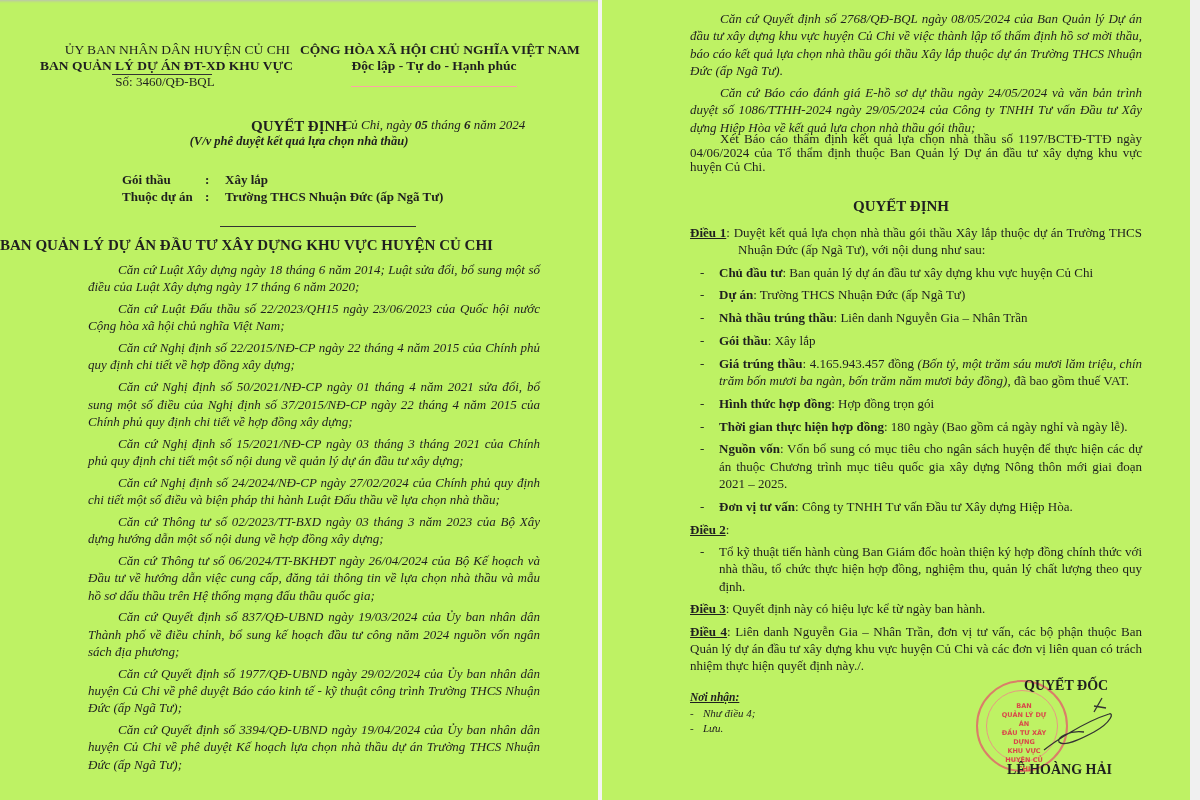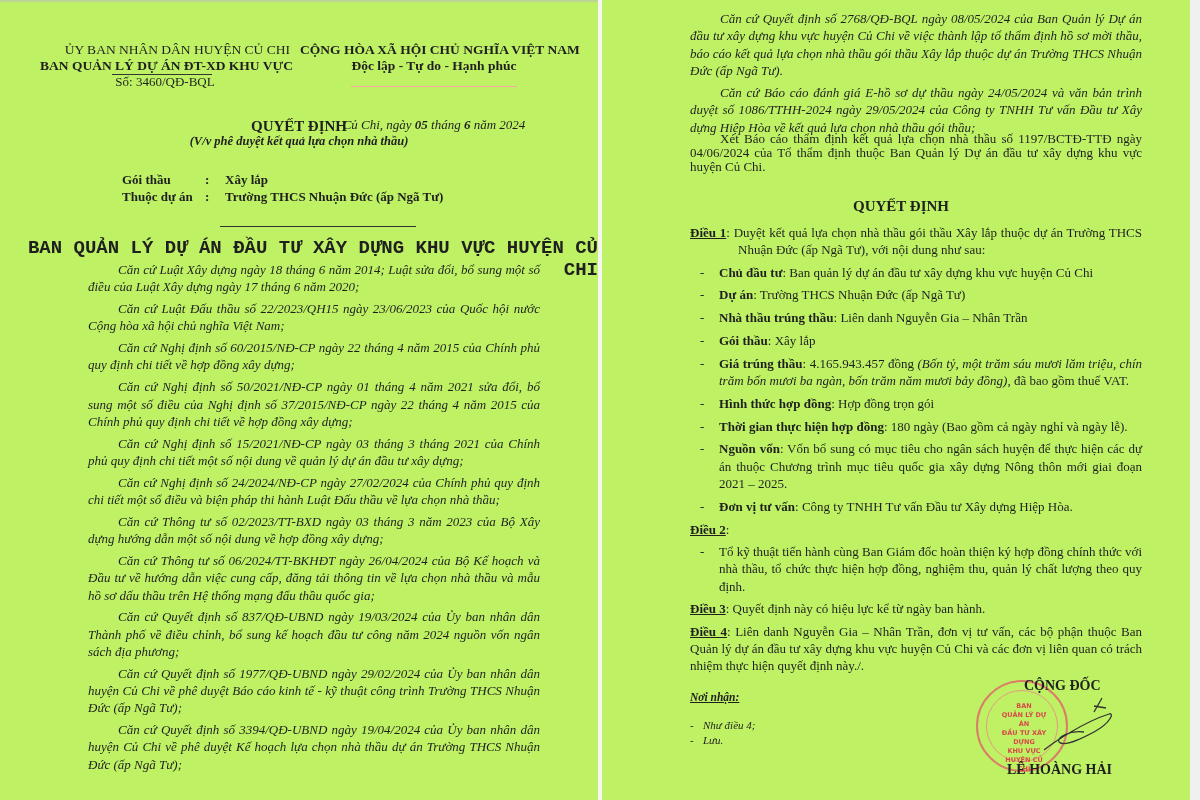--- a/index.html
+++ b/index.html
@@ -29,42 +29,42 @@
 
   .title-main { position: absolute; left: 0; width: 598px; top: 118px; text-align: center; font-weight: bold; font-size: 15px; }
   .title-sub { position: absolute; left: 0; width: 598px; top: 134px; text-align: center; font-style: italic; font-weight: bold; font-size: 12.5px; }
 
   .meta { position: absolute; left: 122px; top: 171px; font-size: 13px; font-weight: bold; line-height: 17px; }
   .meta-row { display: flex; }
   .meta-row .k { width: 83px; }
   .meta-row .c { width: 20px; text-align: left; }
 
   .divider { position: absolute; left: 220px; top: 226px; width: 196px; height: 1px; background: #333; }
-  .board-title { position: absolute; left: 0; width: 598px; top: 237px; text-align: right; font-weight: bold; font-size: 19px; font-family: Liberation Mono, monospace; }
+  .board-title { position: absolute; left: 0; width: 598px; top: 237px; text-align: left; font-weight: bold; font-size: 15px; }
 
   .basis { position: absolute; left: 88px; width: 452px; top: 261px; font-style: italic; font-size: 13px; line-height: 17.3px; text-align: justify; }
   .basis p { text-indent: 30px; margin-bottom: 4.5px; }
 
   
   .r-basis { position: absolute; left: 88px; width: 452px; top: 10px; font-style: italic; font-size: 13px; line-height: 17.3px; text-align: justify; }
   .r-basis p { text-indent: 30px; margin-bottom: 5px; }
   .r-consider { position: absolute; left: 88px; width: 452px; top: 132px; font-size: 13px; line-height: 14px; text-align: justify; text-indent: 30px; }
   .r-title { position: absolute; left: 0; width: 598px; top: 198px; text-align: center; font-weight: bold; font-size: 15px; }
 
   .articles { position: absolute; left: 88px; width: 452px; top: 224px; font-size: 13px; line-height: 17.3px; text-align: justify; }
   .art-label { font-weight: bold; text-decoration: underline; }
   .art1 { padding-left: 48px; text-indent: -48px; margin-bottom: 5px; }
   .bul { position: relative; padding-left: 29px; margin-bottom: 5.5px; }
   .bul::before { content: "-"; position: absolute; left: 10px; }
   .bul b { font-weight: bold; }
   .bul i { font-style: italic; }
   .art { margin-bottom: 5px; }
 
   .recipients { position: absolute; left: 88px; top: 690px; font-size: 11px; font-style: italic; line-height: 15px; }
-  .recipients .rt { font-weight: bold; text-decoration: underline; font-size: 11.5px; margin-bottom: 13px; }
+  .recipients .rt { font-weight: bold; text-decoration: underline; font-size: 11.5px; margin-bottom: 1px; }
   .recipients .ri { position: relative; padding-left: 13px; }
   .recipients .ri::before { content: "-"; position: absolute; left: 0; }
 
   .sign { position: absolute; left: 360px; top: 672px; width: 170px; height: 120px; }
   .stamp { position: absolute; left: 14px; top: 8px; width: 92px; height: 92px; border-radius: 50%; border: 2px solid #e06a6a; opacity: 0.85; }
   .stamp::before { content: ""; position: absolute; left: 8px; top: 8px; right: 8px; bottom: 8px; border-radius: 50%; border: 1px solid #e88; }
   .stamp-text { position: absolute; left: 20px; top: 24px; width: 52px; text-align: center; color: #d9484a; font-family: "DejaVu Sans", sans-serif; font-size: 6.5px; line-height: 9px; font-weight: bold; }
   .sig-title { position: absolute; left: 62px; top: 6px; font-weight: bold; font-size: 14px; white-space: nowrap; }
   .sig-name { position: absolute; left: 45px; top: 90px; font-weight: bold; font-size: 14px; white-space: nowrap; }
   .sig-scrawl { position: absolute; left: 62px; top: 20px; width: 100px; height: 70px; }
@@ -99,21 +99,21 @@
       <span>Trường THCS Nhuận Đức (ấp Ngã Tư)</span>
     </div>
   </div>
 
   <div class="divider"></div>
   <div class="board-title">BAN QUẢN LÝ DỰ ÁN ĐẦU TƯ XÂY DỰNG KHU VỰC HUYỆN CỦ CHI</div>
 
   <div class="basis">
     <p>Căn cứ Luật Xây dựng ngày 18 tháng 6 năm 2014; Luật sửa đổi, bổ sung một số điều của Luật Xây dựng ngày 17 tháng 6 năm 2020;</p>
     <p>Căn cứ Luật Đấu thầu số 22/2023/QH15 ngày 23/06/2023 của Quốc hội nước Cộng hòa xã hội chủ nghĩa Việt Nam;</p>
-    <p>Căn cứ Nghị định số 60/2015/NĐ-CP ngày 22 tháng 4 năm 2015 của Chính phủ quy định chi tiết về hợp đồng xây dựng;</p>
+    <p>Căn cứ Nghị định số 22/2015/NĐ-CP ngày 22 tháng 4 năm 2015 của Chính phủ quy định chi tiết về hợp đồng xây dựng;</p>
     <p>Căn cứ Nghị định số 50/2021/NĐ-CP ngày 01 tháng 4 năm 2021 sửa đổi, bổ sung một số điều của Nghị định số 37/2015/NĐ-CP ngày 22 tháng 4 năm 2015 của Chính phủ quy định chi tiết về hợp đồng xây dựng;</p>
     <p>Căn cứ Nghị định số 15/2021/NĐ-CP ngày 03 tháng 3 tháng 2021 của Chính phủ quy định chi tiết một số nội dung về quản lý dự án đầu tư xây dựng;</p>
     <p>Căn cứ Nghị định số 24/2024/NĐ-CP ngày 27/02/2024 của Chính phủ quy định chi tiết một số điều và biện pháp thi hành Luật Đấu thầu về lựa chọn nhà thầu;</p>
     <p>Căn cứ Thông tư số 02/2023/TT-BXD ngày 03 tháng 3 năm 2023 của Bộ Xây dựng hướng dẫn một số nội dung về hợp đồng xây dựng;</p>
     <p>Căn cứ Thông tư số 06/2024/TT-BKHĐT ngày 26/04/2024 của Bộ Kế hoạch và Đầu tư về hướng dẫn việc cung cấp, đăng tải thông tin về lựa chọn nhà thầu và mẫu hồ sơ dấu thầu trên Hệ thống mạng đấu thầu quốc gia;</p>
     <p>Căn cứ Quyết định số 837/QĐ-UBND ngày 19/03/2024 của Ủy ban nhân dân Thành phố về điều chỉnh, bổ sung kế hoạch đầu tư công năm 2024 nguồn vốn ngân sách địa phương;</p>
     <p>Căn cứ Quyết định số 1977/QĐ-UBND ngày 29/02/2024 của Ủy ban nhân dân huyện Củ Chi về phê duyệt Báo cáo kinh tế - kỹ thuật công trình Trường THCS Nhuận Đức (ấp Ngã Tư);</p>
     <p>Căn cứ Quyết định số 3394/QĐ-UBND ngày 19/04/2024 của Ủy ban nhân dân huyện Củ Chi về phê duyệt Kế hoạch lựa chọn nhà thầu dự án Trường THCS Nhuận Đức (ấp Ngã Tư);</p>
   </div>
 </div>
@@ -156,21 +156,21 @@
 
   <div class="sign">
     <div class="stamp"></div>
     <div class="stamp-text" style="left:36px; top:30px;">
       <div>BAN</div>
       <div>QUẢN LÝ DỰ ÁN</div>
       <div>ĐẦU TƯ XÂY DỰNG</div>
       <div>KHU VỰC</div>
       <div>HUYỆN CỦ CHI</div>
     </div>
-    <div class="sig-title">CỘNG ĐỐC</div>
+    <div class="sig-title">QUYẾT ĐỐC</div>
     <svg class="sig-scrawl" viewBox="0 0 100 70">
       <path d="M78 6 L70 20 M70 14 L82 16" stroke="#333" stroke-width="1.3" fill="none"></path>
       <path d="M20 58 C30 50, 60 30, 85 22 C90 20, 88 30, 70 40 C55 48, 40 55, 35 50 C32 46, 45 38, 60 40" stroke="#333" stroke-width="1.3" fill="none"></path>
     </svg>
     <div class="sig-name">LÊ HOÀNG HẢI</div>
   </div>
   <div class="right-edge"></div>
 </div>
 
 </body></html>

